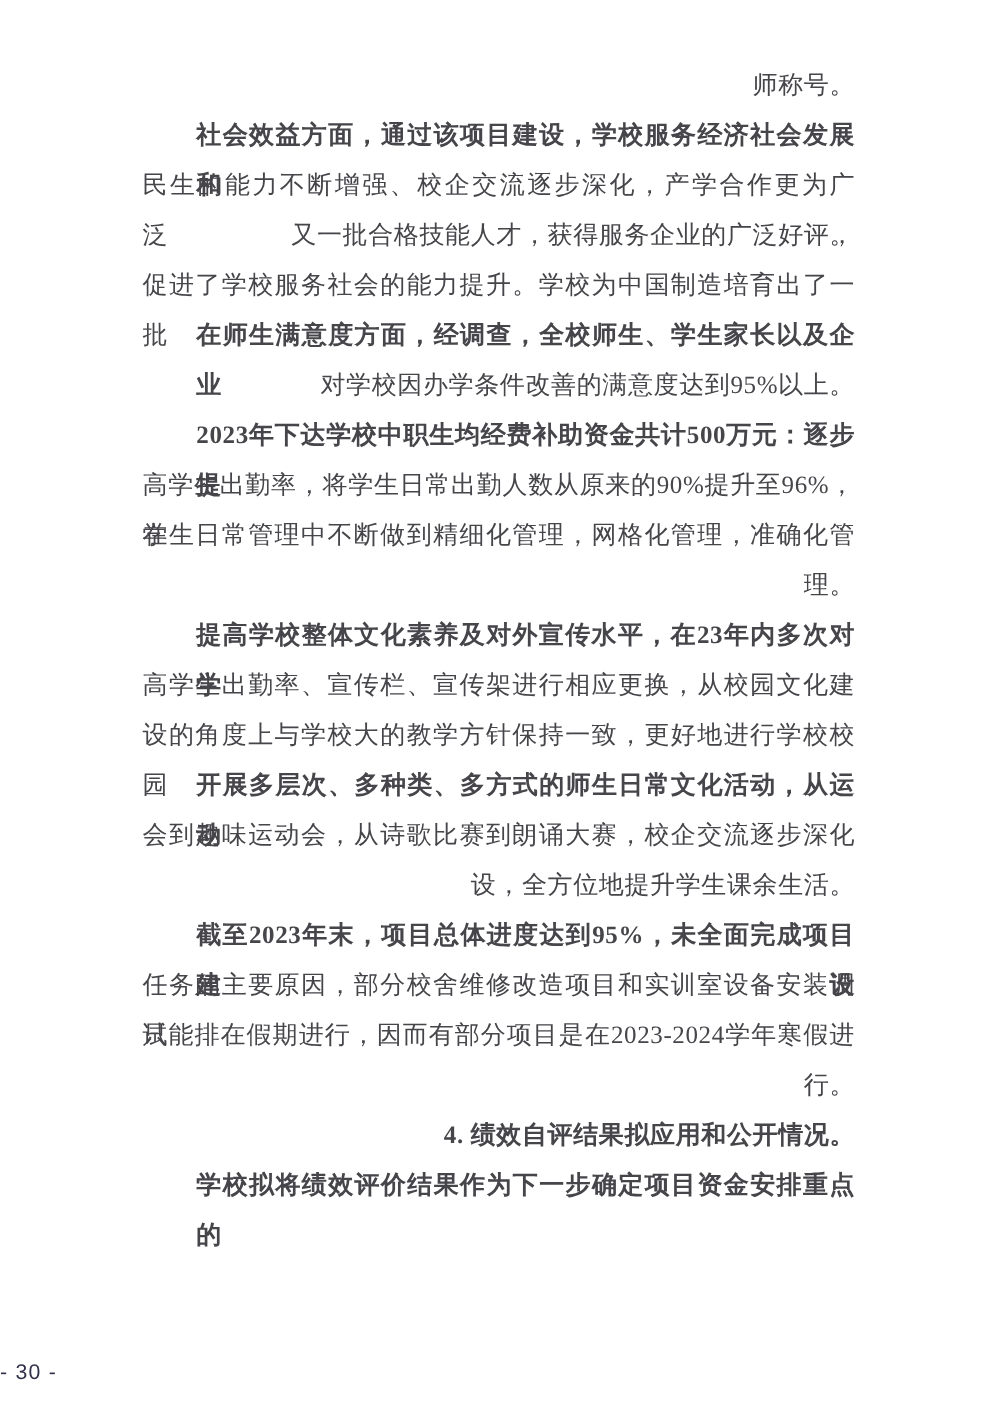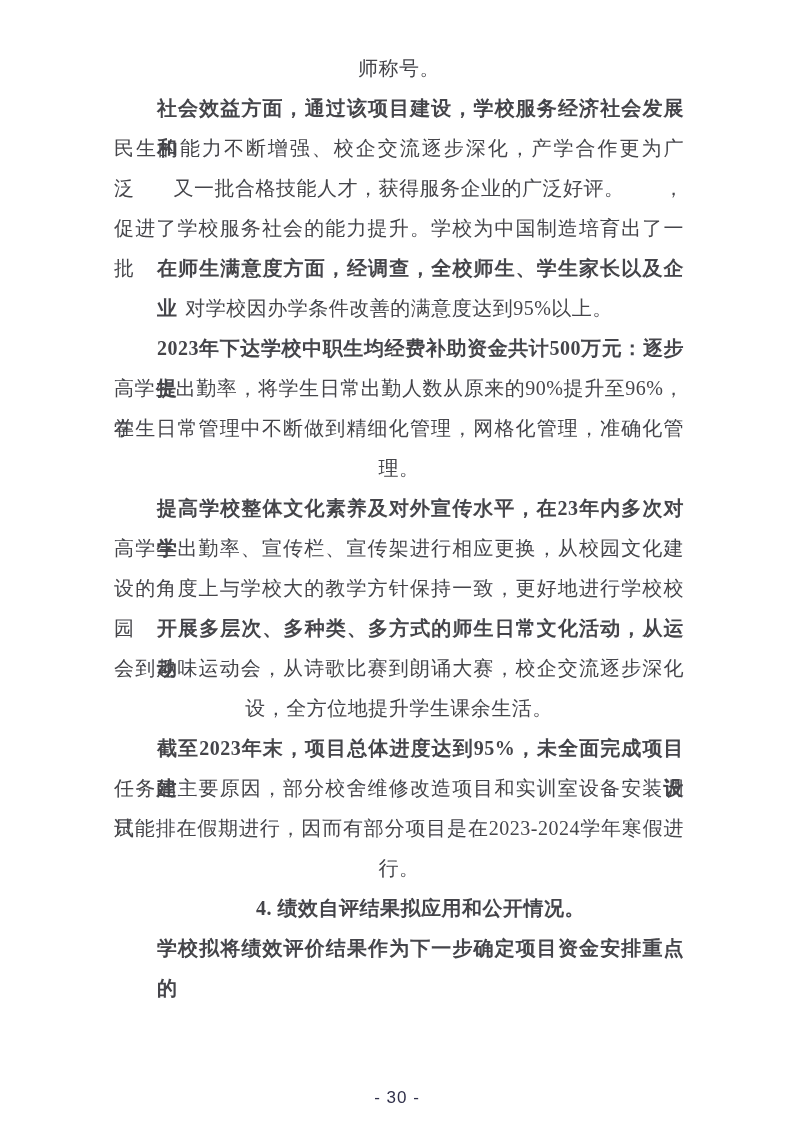--- a/index.html
+++ b/index.html
@@ -29,33 +29,33 @@
     letter-spacing: 0.5px;
   }
   
   .line.fill {
     text-align: justify;
     text-align-last: justify;
     text-justify: inter-character;
   }
   
   .line.end {
-    text-align: center;
+    text-align: right;
   }
   
   .line.indent {
     padding-left: 43px;
     font-weight: bold;
   }
   .footer {
     position: absolute;
     left: 0;
     right: 0;
     top: 1088px;
-    text-align: center;
+    text-align: left;
   }
   .pagenum {
     font-family: "Liberation Sans", sans-serif;
     font-size: 17px;
     letter-spacing: 1px;
     color: #30304a;
   }
 </style>
 </head>
 <body>

